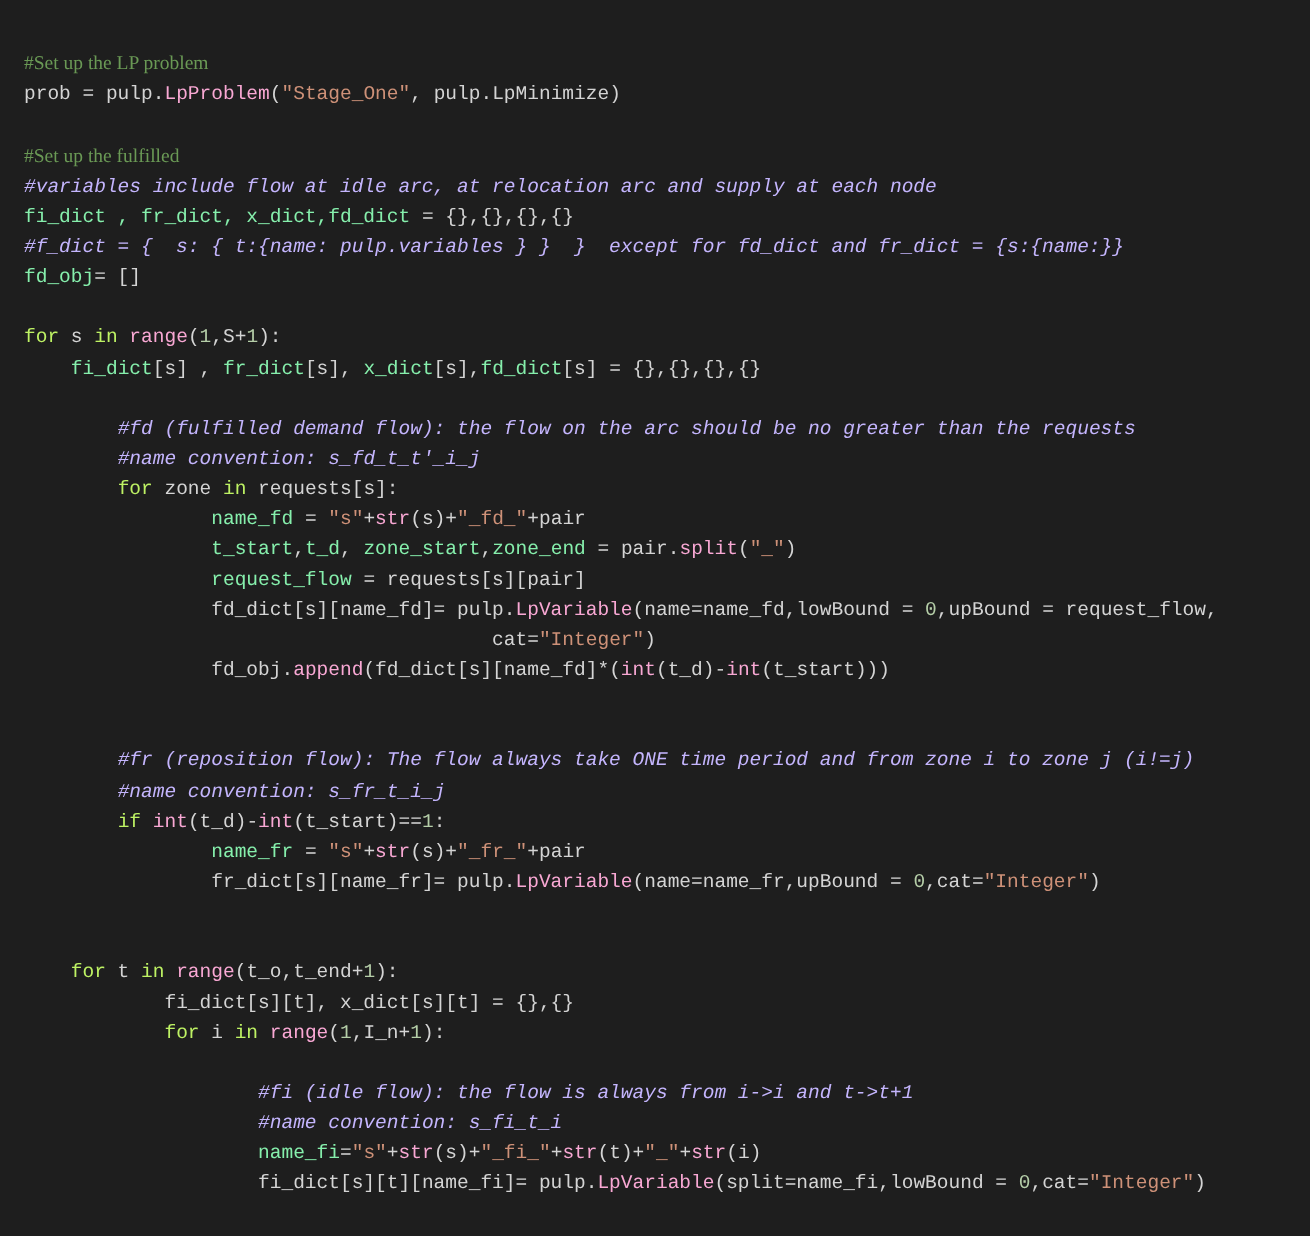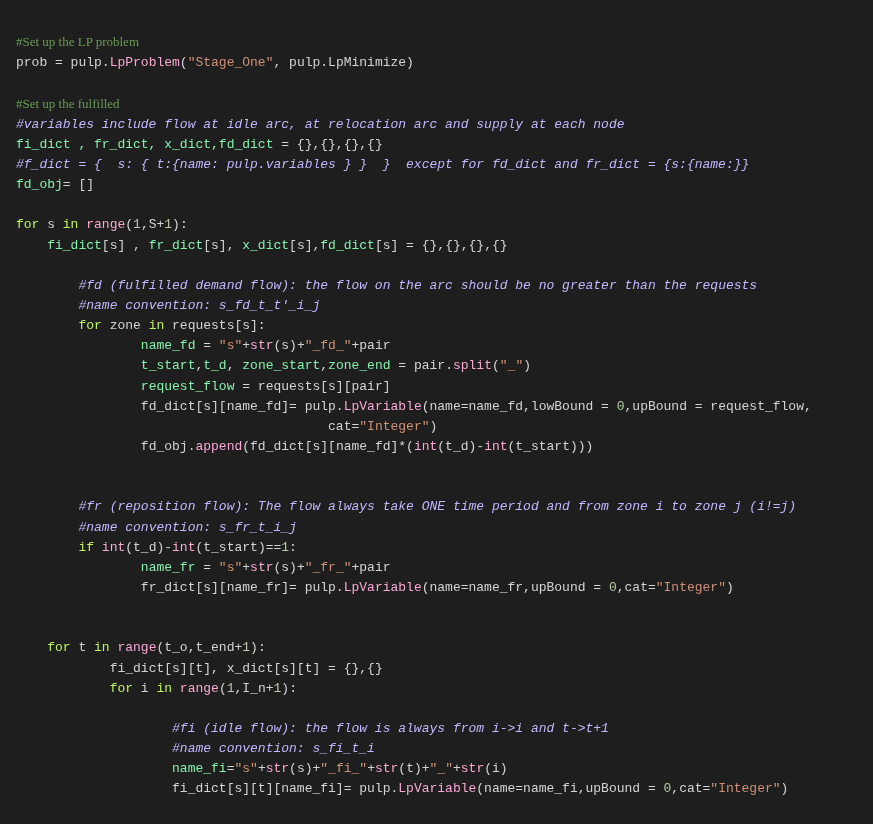--- a/index.html
+++ b/index.html
@@ -59,21 +59,21 @@
         <span class="c-plain">        fr_dict[s][name_fr]= pulp.</span><span class="c-func">LpVariable</span><span class="c-plain">(name=name_fr,upBound = </span><span class="c-number">0</span><span class="c-plain">,cat=</span><span class="c-string">"Integer"</span><span class="c-plain">)</span>
 
 
 <span class="c-keyword">    for</span><span class="c-plain"> t </span><span class="c-keyword">in</span><span class="c-plain"> </span><span class="c-func">range</span><span class="c-plain">(t_o,t_end+</span><span class="c-number">1</span><span class="c-plain">):</span>
         <span class="c-plain">    fi_dict[s][t], x_dict[s][t] = {},</span><span class="c-plain">{}</span>
         <span class="c-keyword">    for</span><span class="c-plain"> i </span><span class="c-keyword">in</span><span class="c-plain"> </span><span class="c-func">range</span><span class="c-plain">(</span><span class="c-number">1</span><span class="c-plain">,I_n+</span><span class="c-number">1</span><span class="c-plain">):</span>
 
             <span class="c-italic-comment">        #fi (idle flow): the flow is always from i-&gt;i and t-&gt;t+1</span>
             <span class="c-italic-comment">        #name convention: s_fi_t_i</span>
             <span class="c-var">        name_fi</span><span class="c-plain">=</span><span class="c-string">"s"</span><span class="c-plain">+</span><span class="c-func">str</span><span class="c-plain">(s)+</span><span class="c-string">"_fi_"</span><span class="c-plain">+</span><span class="c-func">str</span><span class="c-plain">(t)+</span><span class="c-string">"_"</span><span class="c-plain">+</span><span class="c-func">str</span><span class="c-plain">(i)</span>
-            <span class="c-plain">        fi_dict[s][t][name_fi]= pulp.</span><span class="c-func">LpVariable</span><span class="c-plain">(name=name_fi,upBound = </span><span class="c-number">0</span><span class="c-plain">,cat=</span><span class="c-string">"Integer"</span><span class="c-plain">)</span>
+            <span class="c-plain">        fi_dict[s][t][name_fi]= pulp.</span><span class="c-func">LpVariable</span><span class="c-plain">(split=name_fi,lowBound = </span><span class="c-number">0</span><span class="c-plain">,cat=</span><span class="c-string">"Integer"</span><span class="c-plain">)</span>
 
             <span class="c-italic-comment">        #x (supply level):</span>
             
             
             
 
             
 
             
             

